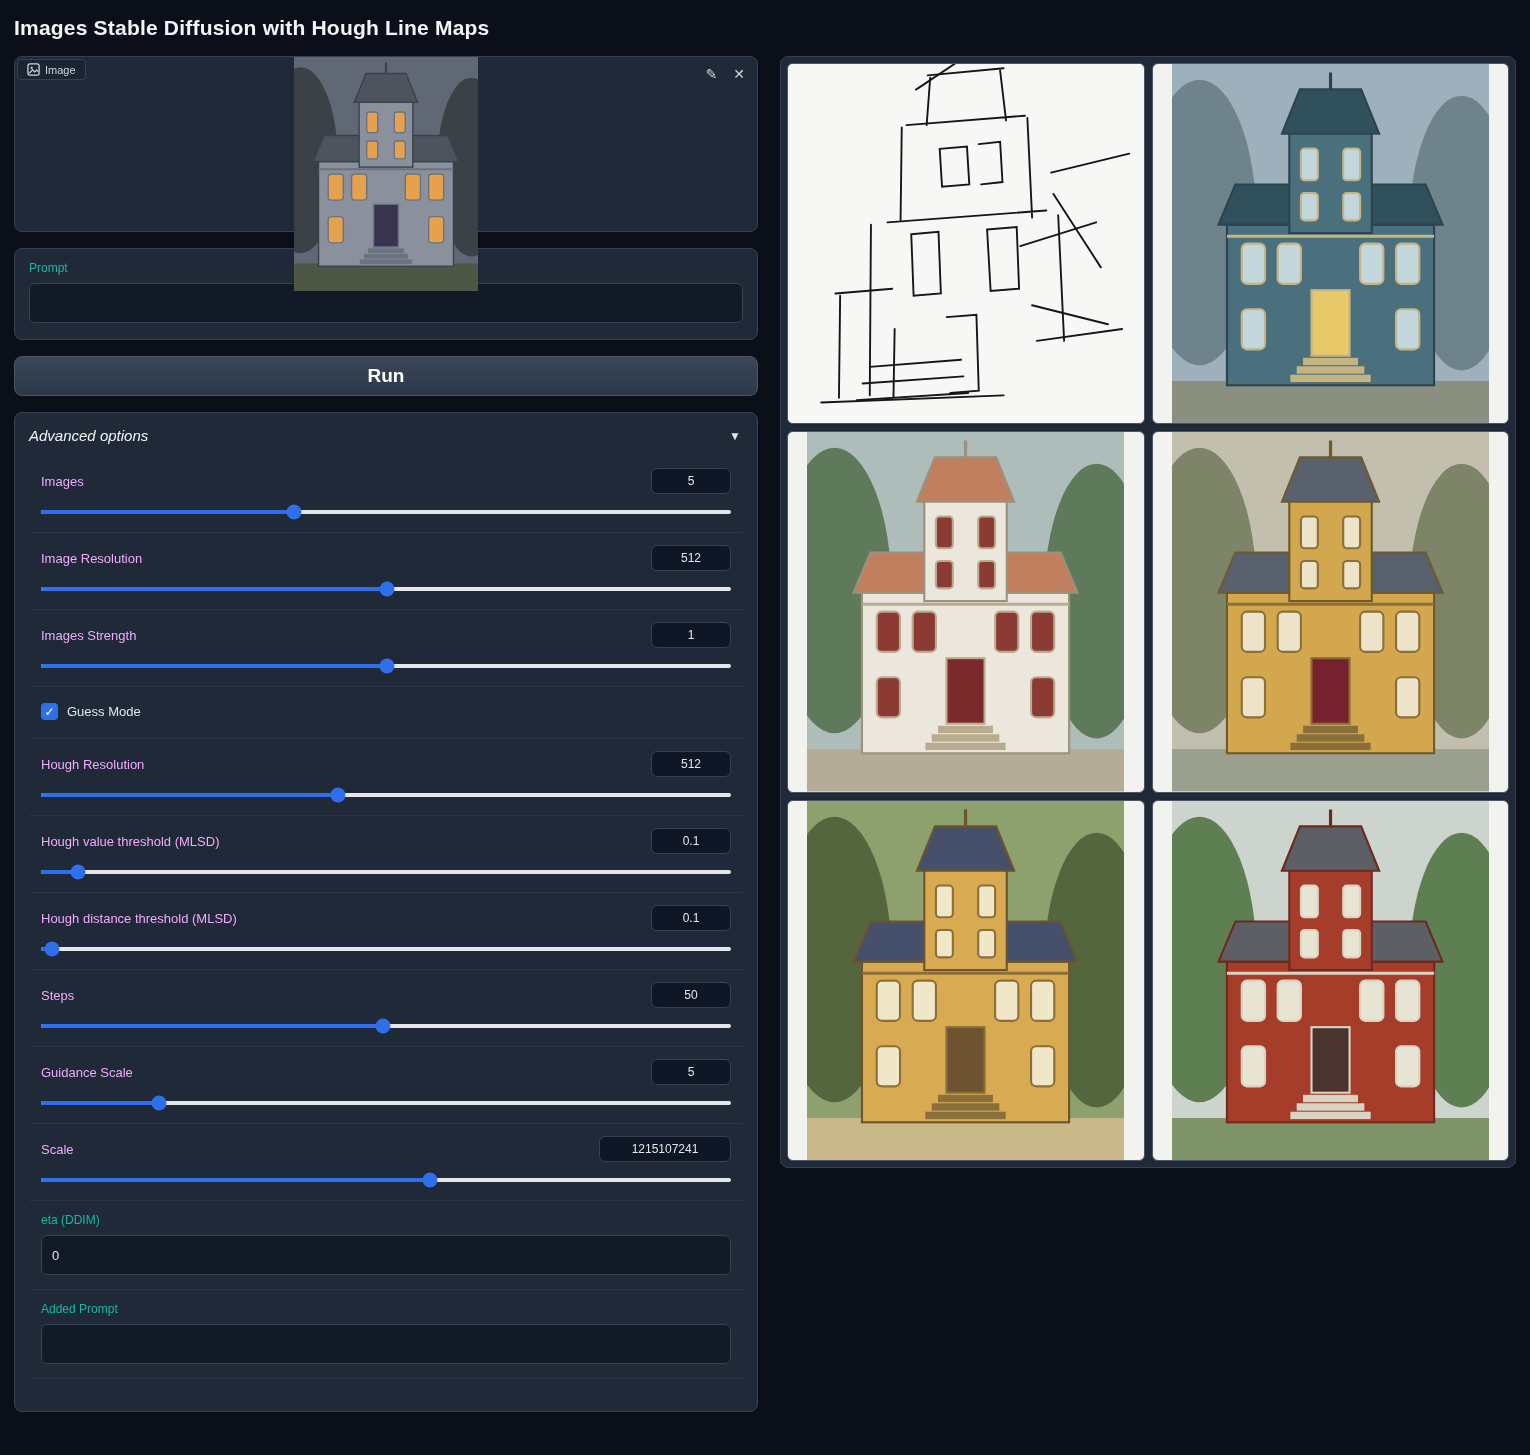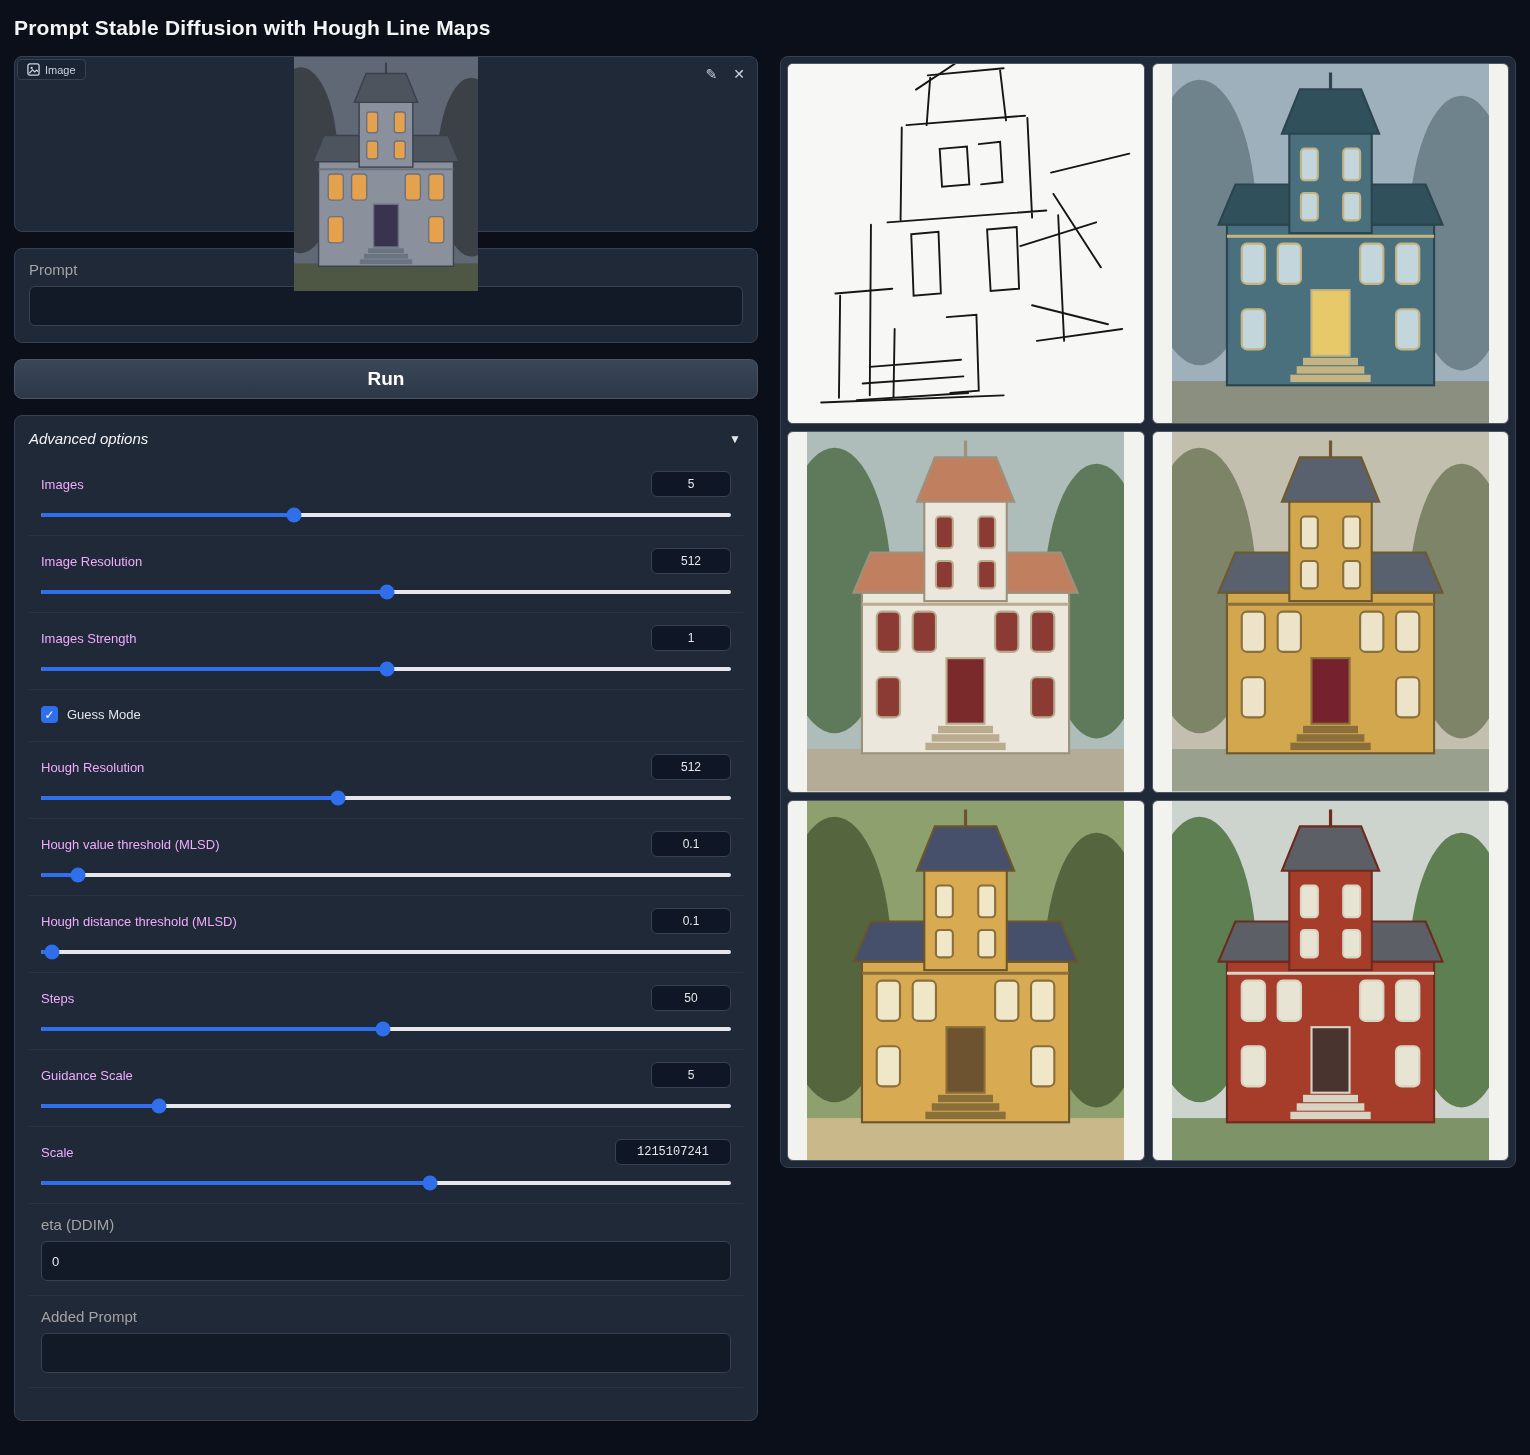--- a/index.html
+++ b/index.html
@@ -23,21 +23,21 @@
     background:#1b2433; border:1px solid #374151; border-radius:4px;
     padding:3px 9px; font-size:11px; color:#cbd5e1; z-index:2;
   }
   .image-chip svg { display:block; }
   .image-tools { position:absolute; top:8px; right:10px; display:flex; gap:12px; z-index:2; }
   .tool-btn { background:none; border:none; color:#cbd5e1; font-size:14px; cursor:pointer; line-height:1; padding:2px; }
   .image-canvas { width:184px; height:234px; }
   .image-canvas svg { width:100%; height:100%; display:block; }
 
   .prompt-block { padding:12px 14px 16px 14px; }
-  .field-label { font-size:15px; color:#a3a3a3; display:block; }
+  .field-label { font-size:12px; color:#14b8a6; display:block; }
   .text-input {
     margin-top:8px; width:100%; height:40px;
     background:#121a28; border:1px solid #374151; border-radius:6px;
     color:#e5e7eb; font-size:13px; padding:0 10px;
     font-family:"Liberation Sans", sans-serif; outline:none;
   }
 
   .run-btn {
     height:40px; width:100%;
     background:linear-gradient(#3b4658,#2c3747);
@@ -80,21 +80,21 @@
   .g-cell {
     border:1px solid #4b5563; border-radius:6px; overflow:hidden;
     background:#f2f2ef; display:flex; align-items:center; justify-content:center; cursor:pointer;
   }
   .g-cell svg { height:100%; display:block; }
 </style>
 </head>
 <body>
 
 <div class="page">
-  <h1>Prompt Stable Diffusion with Hough Line Maps</h1>
+  <h1>Images Stable Diffusion with Hough Line Maps</h1>
 
   <div class="content">
 
     <div class="left-col">
 
       <div class="block image-block">
         <div class="image-chip">
           <svg width="13" height="13" viewBox="0 0 14 14">
             <rect x="1" y="1" width="12" height="12" rx="2" fill="none" stroke="#cbd5e1" stroke-width="1.4"></rect>
             <circle cx="5" cy="5.3" r="1.2" fill="#cbd5e1"></circle>
@@ -231,21 +231,21 @@
                 <input class="num-box" style="width: 80px;" value="5">
               </div>
               <div class="track">
                 <div class="fill" style="width:17.1%"></div>
                 <div class="handle" style="left:17.1%"></div>
               </div>
             </div>
             <div class="ctrl">
               <div class="ctrl-head">
                 <span class="ctrl-label">Scale</span>
-                <input class="num-box" style="width: 116px; font-family: Liberation Mono, monospace;" value="1215107241">
+                <input class="num-box" style="width: 132px;" value="1215107241">
               </div>
               <div class="track">
                 <div class="fill" style="width:56.4%"></div>
                 <div class="handle" style="left:56.4%"></div>
               </div>
             </div>
             <div class="ctrl"><span class="field-label">eta (DDIM)</span><input class="text-input" value="0" style=""></div>
             <div class="ctrl"><span class="field-label">Added Prompt</span><input class="text-input" value="" style=""></div>
             <div class="ctrl"></div>
           </div>

